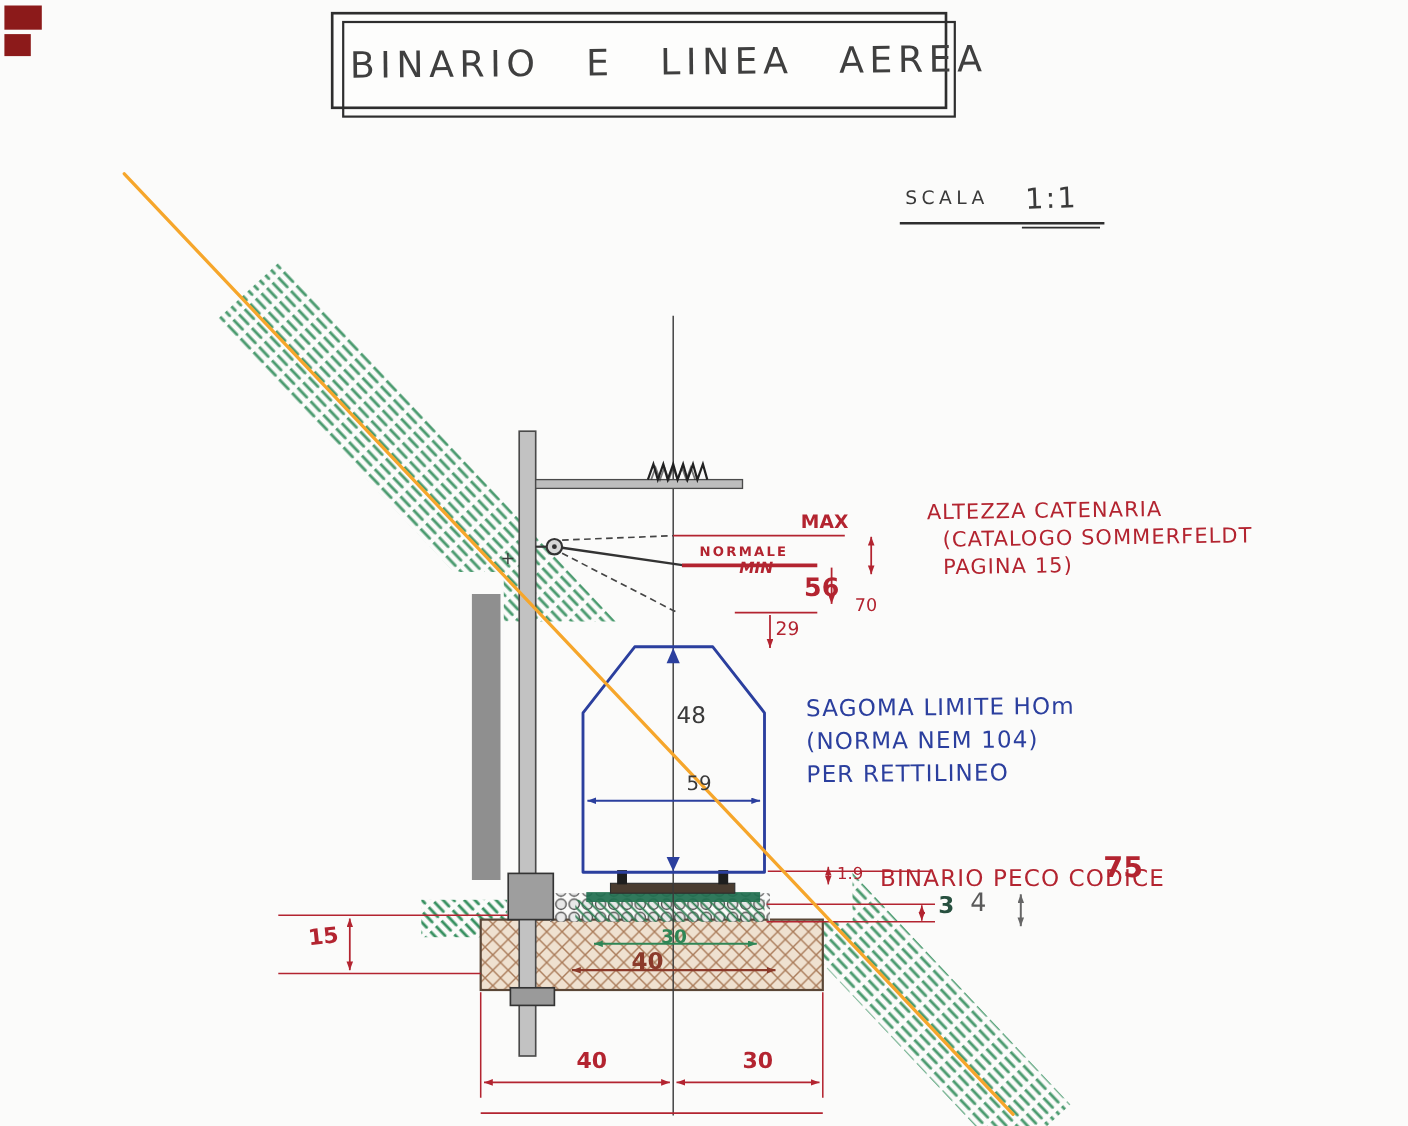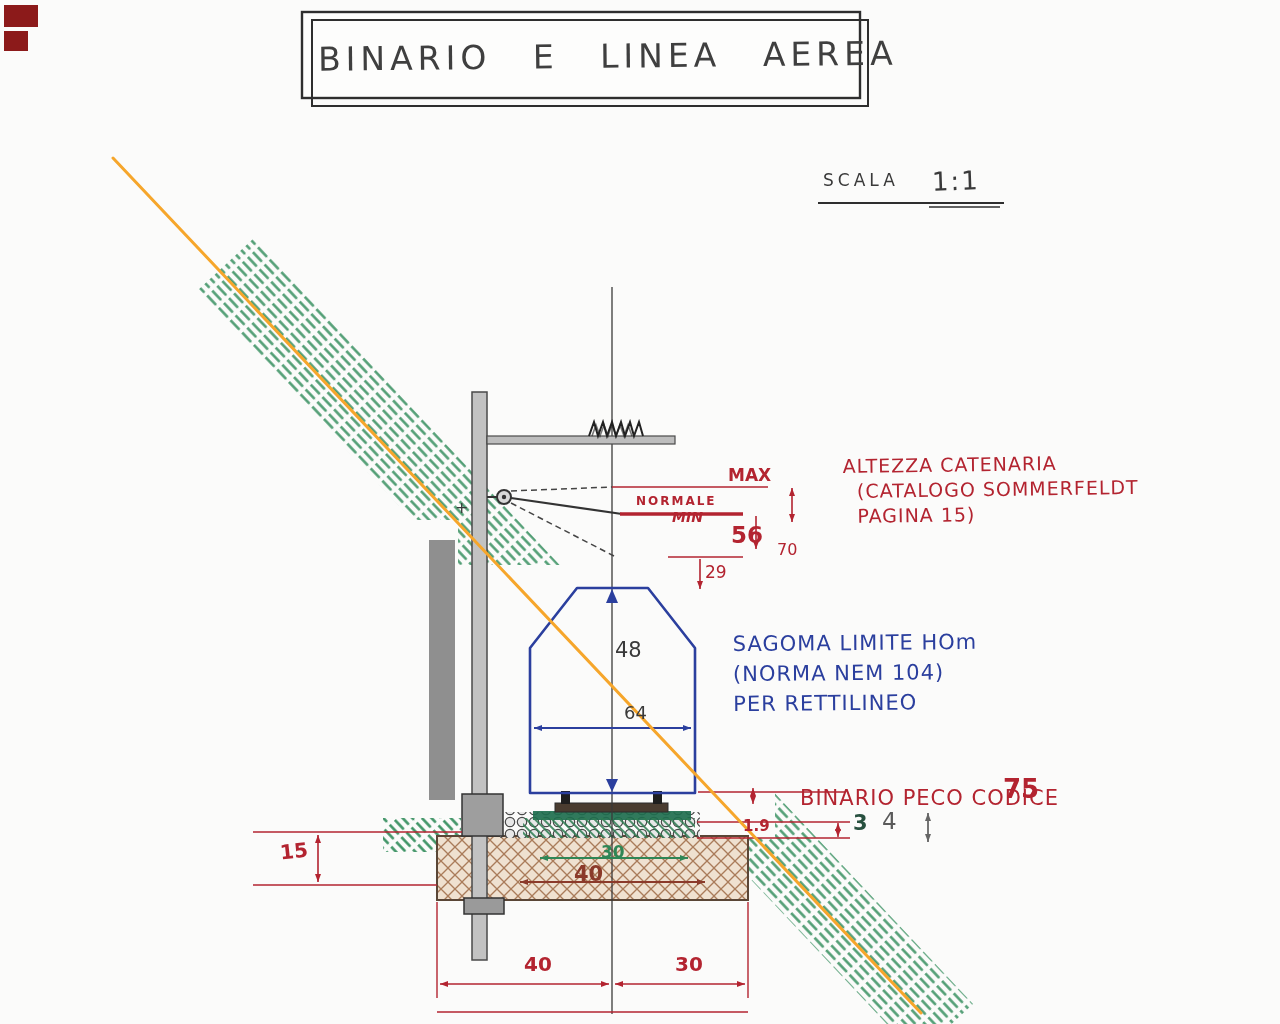--- a/index.html
+++ b/index.html
@@ -30,21 +30,21 @@
   .dim-70{left:777px;top:496px;font-size:16px;margin-top:46px;}
   .dim-64{left:731px;top:524px;font-size:23px;font-weight:bold;}
   .dim-55{left:705px;top:564px;font-size:17px;}
   .note-cat{left:843px;top:455px;font-size:19px;letter-spacing:1px;transform:rotate(-0.8deg);}
   .note-cat div{margin-bottom:6px;}
   .note-cat .indent{margin-left:14px;}
   .dim-48{left:615px;top:640px;font-size:21px;}
   .dim-38{left:624px;top:704px;font-size:18px;}
   .note-gauge{left:733px;top:633px;font-size:21px;letter-spacing:1px;transform:rotate(-0.5deg);}
   .note-gauge div{margin-bottom:9px;}
-  .dim-19{left:743px;top:787px;font-size:15px;font-weight:bold;margin-top:32px;}
+  .dim-19{left:761px;top:787px;font-size:15px;font-weight:normal;}
   .lbl-peco{left:800px;top:788px;font-size:21px;letter-spacing:1px;}
   .dim-75{left:1003px;top:776px;font-size:26px;font-weight:bold;}
   .dim-3{left:853px;top:813px;font-size:21px;font-weight:bold;}
   .dim-4{left:882px;top:810px;font-size:23px;}
   .dim-30g{left:601px;top:844px;font-size:17px;font-weight:bold;}
   .dim-40b{left:574px;top:864px;font-size:21px;font-weight:bold;}
   .dim-15{left:280px;top:841px;font-size:20px;font-weight:bold;transform:rotate(-6deg);}
   .dim-40bot{left:524px;top:954px;font-size:20px;font-weight:bold;}
   .dim-30bot{left:675px;top:954px;font-size:20px;font-weight:bold;}
   .plus-mark{left:455px;top:500px;font-size:16px;}
@@ -208,21 +208,21 @@
 <div class="t dim-64 ink-red">56</div>
 <div class="t dim-55 ink-red">29</div>
 
 <div class="t note-cat ink-red">
   <div>ALTEZZA CATENARIA</div>
   <div class="indent">(CATALOGO SOMMERFELDT</div>
   <div class="indent">PAGINA 15)</div>
 </div>
 
 <div class="t dim-48 ink-dark">48</div>
-<div class="t dim-38 ink-dark">64</div>
+<div class="t dim-38 ink-dark">59</div>
 
 <div class="t note-gauge ink-blue">
   <div>SAGOMA LIMITE HOm</div>
   <div>(NORMA NEM 104)</div>
   <div>PER RETTILINEO</div>
 </div>
 
 <div class="t dim-19 ink-red">1.9</div>
 <div class="t lbl-peco ink-red">BINARIO PECO CODICE</div>
 <div class="t dim-75 ink-red">75</div>

